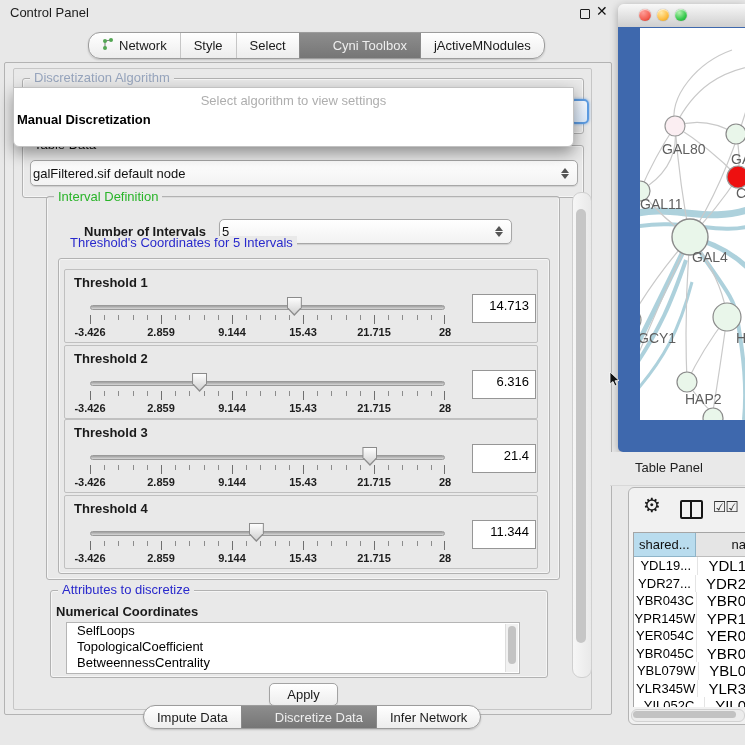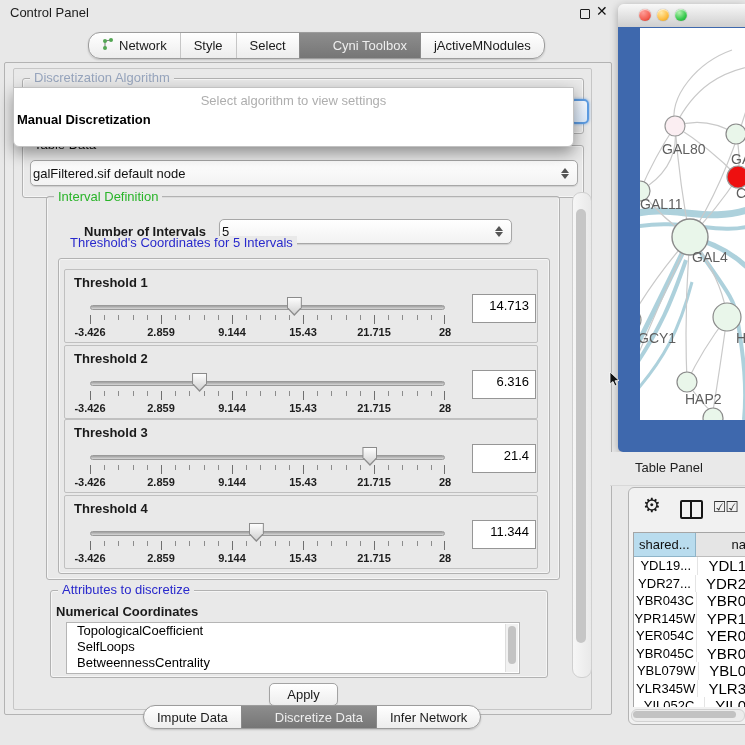--- a/index.html
+++ b/index.html
@@ -272,22 +272,22 @@
         <span class="tl5">28</span>
     </div>
   </div>
   <div class="thr-value">11.344</div>
 </div>
 
 <div class="abs group" style="left:50px;top:590px;width:496px;height:86px;"></div>
 <div class="group-title t-blue" style="left:58px;top:583px;">Attributes to discretize</div>
 <div class="abs" style="left:56px;top:604px;font-weight:bold;">Numerical Coordinates</div>
 <div class="abs attr-list">
+  <div class="item">SelfLoops</div>
   <div class="item">TopologicalCoefficient</div>
-  <div class="item">SelfLoops</div>
   <div class="item">BetweennessCentrality</div>
   <div class="list-sb">
       <div class="thumb"></div>
     </div>
 </div>
 
 <div class="abs apply-btn">Apply</div>
 
 <div class="abs v-sb">
   <div class="thumb"></div>

